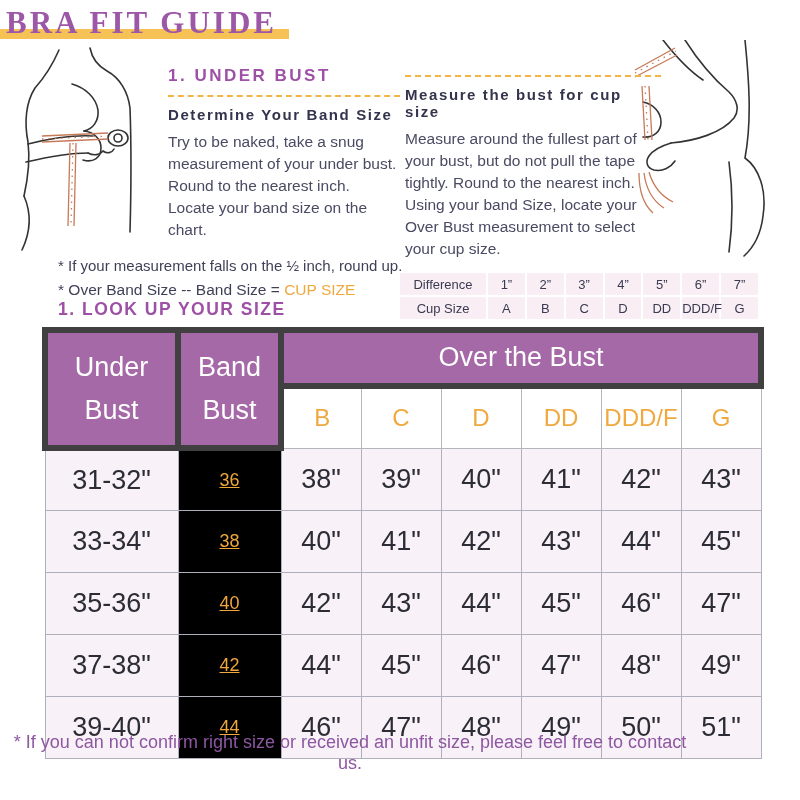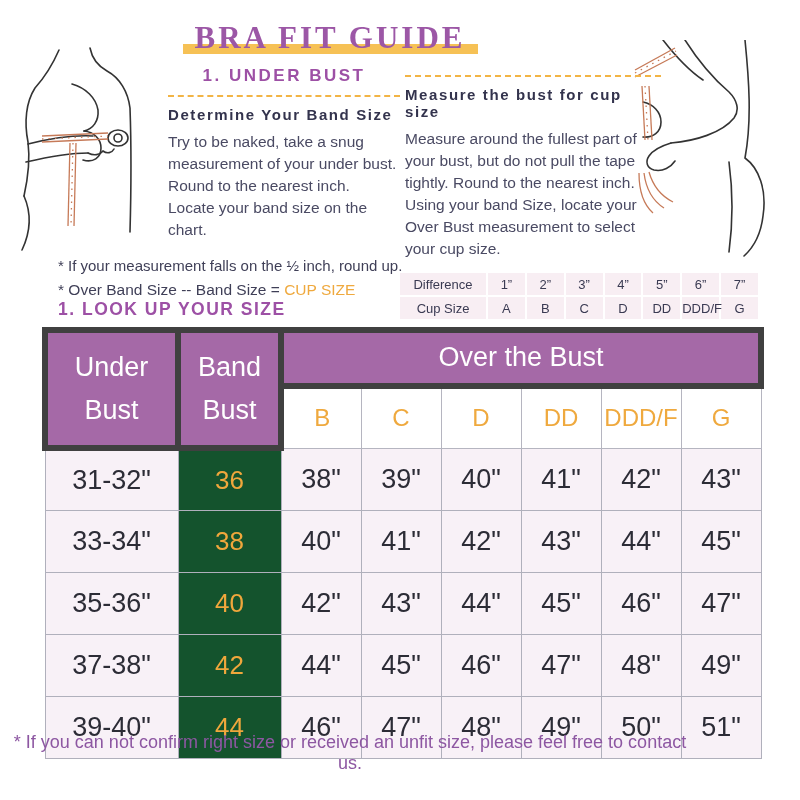--- a/index.html
+++ b/index.html
@@ -4,33 +4,33 @@
 <style>
   * { margin:0; padding:0; box-sizing:border-box; }
   html,body { background:#ffffff; }
   .page {
     position:relative; width:800px; height:800px; margin:0 auto;
     background:#ffffff; overflow:hidden;
     font-family:"Liberation Sans", sans-serif; color:#46465e;
   }
 
   
-  .title-wrap { position:absolute; top:20px; left:0; width:660px; text-align:center; }
+  .title-wrap { position:absolute; top:5px; left:0; width:660px; }
   .title-inner { position:relative; display:inline-block; padding:0 6px; }
   .title-underline { position:absolute; left:-6px; right:-6px; bottom:2px; height:10px; background:#f6c155; }
   .title-text {
     position:relative; font-family:"Liberation Serif", serif; font-weight:bold;
     font-size:31px; letter-spacing:3px; color:#9c57a6;
   }
 
   
   .section { position:absolute; }
   .sec1 { left:168px; top:66px; width:232px; }
   .sec2 { left:405px; top:66px; width:256px; }
-  .sec-heading { font-size:17px; font-weight:bold; letter-spacing:2.5px; color:#9d50a5;text-align:center; }
+  .sec-heading { font-size:17px; font-weight:bold; letter-spacing:2.5px; color:#9d50a5; }
   .sec-dash { margin-top:9px; border-top:2px dashed #f2b445; width:100%; height:0; }
   .sec-sub { margin-top:9px; font-size:15px; font-weight:bold; letter-spacing:1.6px; color:#33334d; }
   .sec-body { margin-top:8px; font-size:15.5px; line-height:1.42; color:#4a4a63; }
 
   
   .note1 { position:absolute; left:58px; top:257px; font-size:15px; color:#3f3f57; }
   .note2 { position:absolute; left:58px; top:281px; font-size:15.5px; color:#3f3f57; }
   .note2 .hl { color:#efa93e; }
   .heading3 { position:absolute; left:58px; top:299px; font-size:17.5px; font-weight:bold; letter-spacing:1.5px; color:#9d50a5; }
 
@@ -54,21 +54,21 @@
     font-size:27px; line-height:1.6; border:6px solid #404040;
   }
   .th-span { height:118px; }
   .th-over { height:56px; }
   .cup-row td {
     height:62px; background:#ffffff; color:#efa93e; font-size:24px;
     border:1px solid #b5b5c0; border-top:none;
   }
   .data-row td { height:62px; font-size:27px; color:#2c2c36; border:1px solid #b0b0bc; }
   .data-row td.under { background:#f8f1f7; }
-  .data-row td.band  { background:#14532d; color:#f0a73c; font-size:26px; }
+  .data-row td.band  { background:#000000; color:#f0a73c; font-size:18px;text-decoration:underline; }
   .data-row td.val   { background:#f8f1f7; }
 
   
   .footer {
     position:absolute; left:0; top:732px; width:700px; text-align:center;
     font-size:18px; color:#8d57a2;
   }
 
   
   .fig { position:absolute; }

